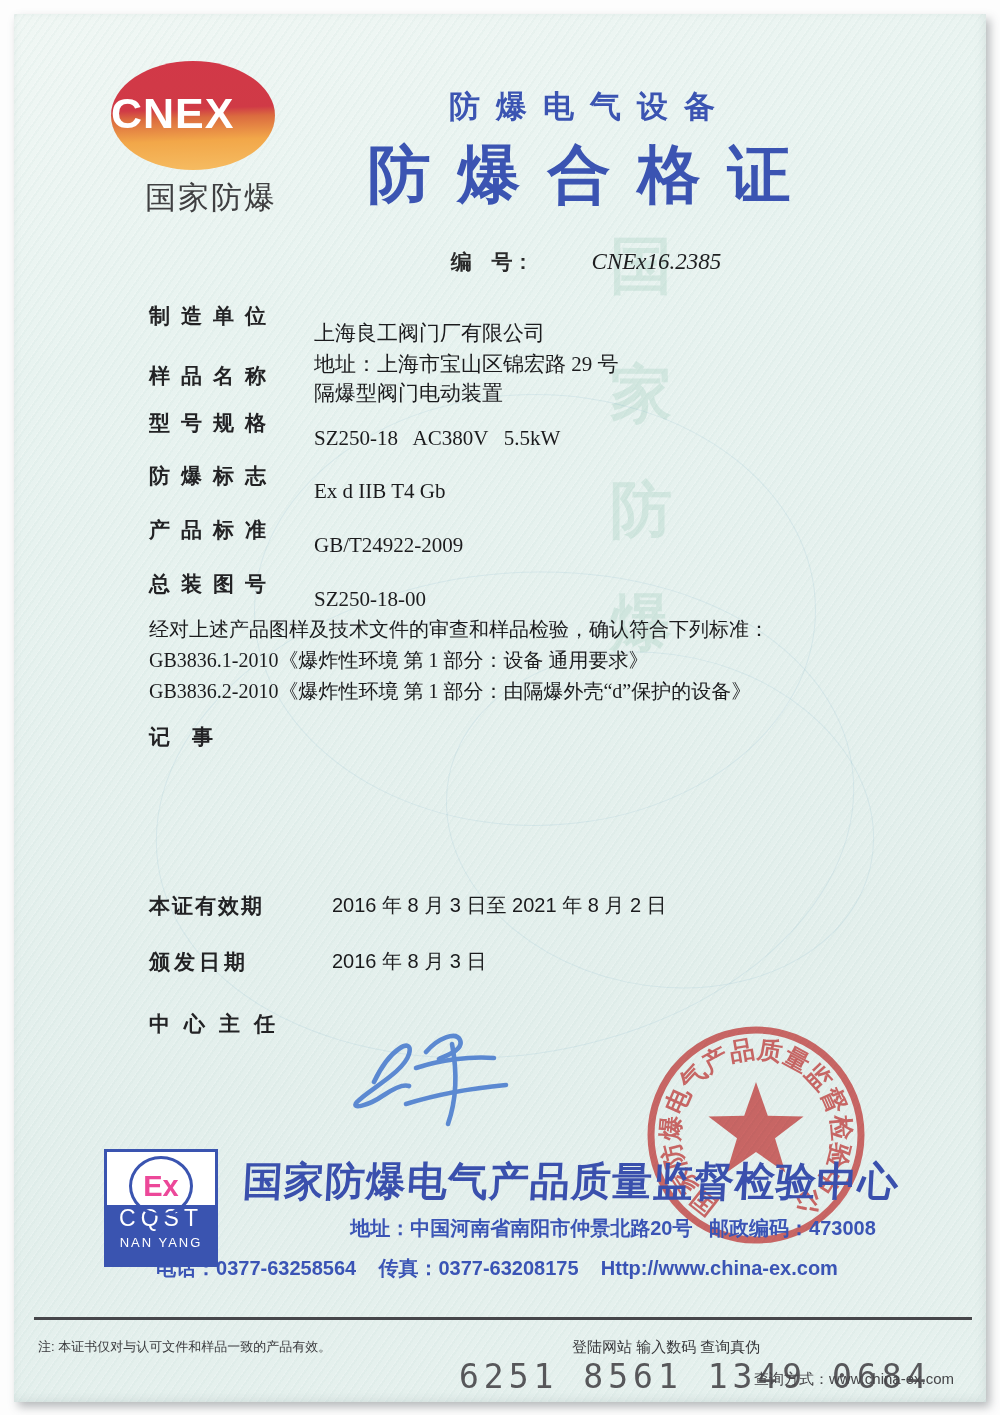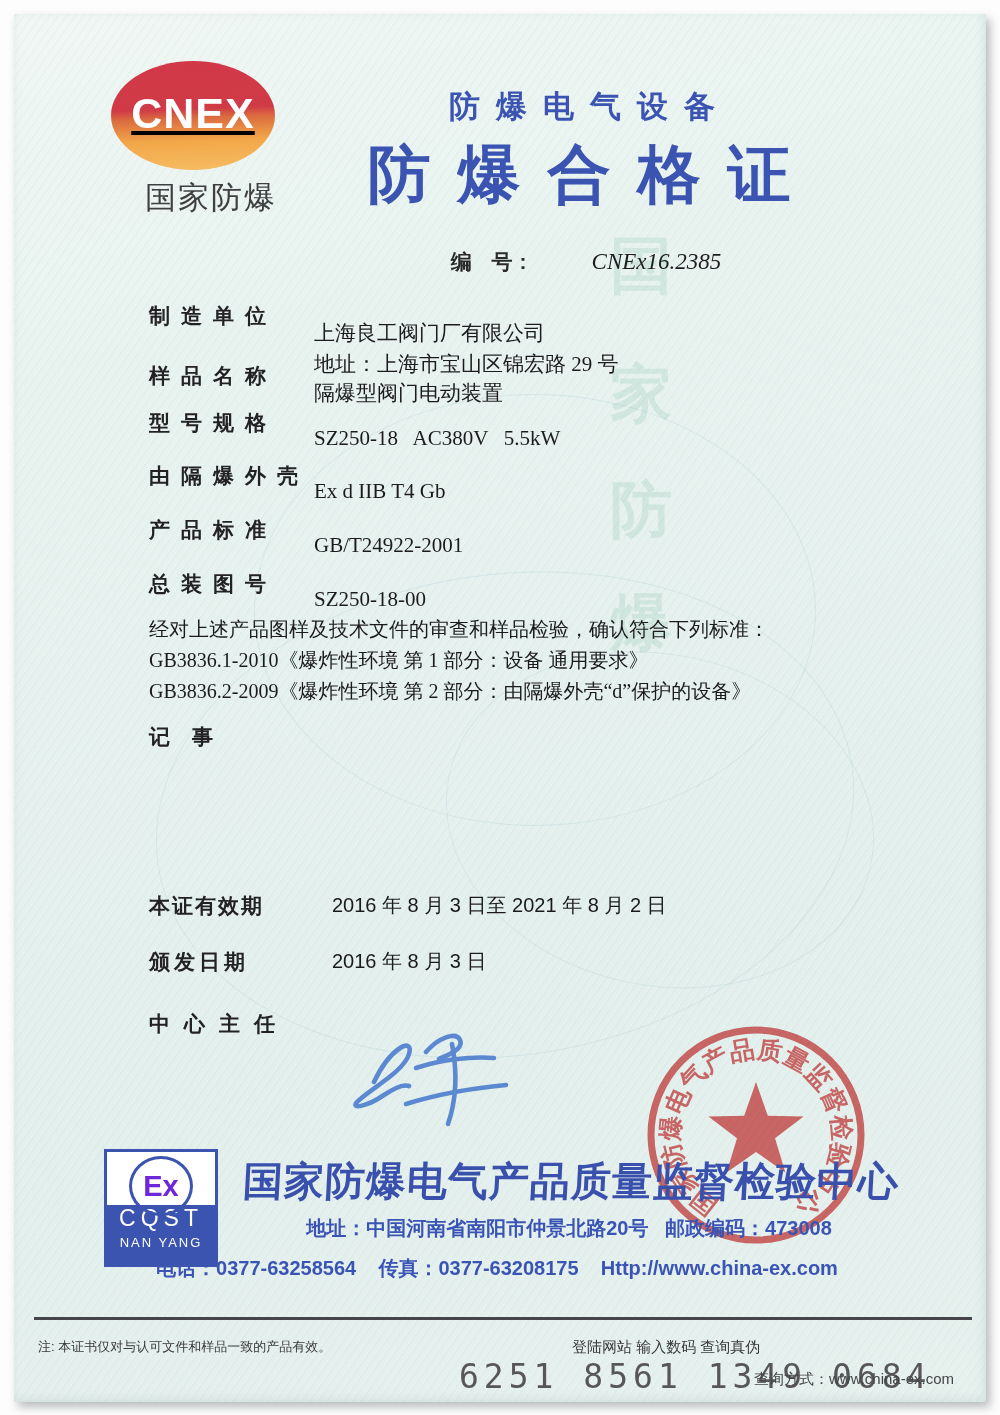--- a/index.html
+++ b/index.html
@@ -18,21 +18,21 @@
   .wm{left:585px;top:175px;writing-mode:vertical-rl;font-size:62px;font-weight:bold;
       letter-spacing:118px;color:rgba(148,198,176,.26);font-family:"Liberation Serif",serif;}
   .gui{border:1px solid rgba(115,170,195,.14);border-radius:50%;}
   .g1{left:240px;top:380px;width:560px;height:430px;}
   .g2{left:140px;top:560px;width:700px;height:480px;transform:rotate(-8deg);}
   .g3{left:430px;top:640px;width:430px;height:330px;transform:rotate(12deg);}
 
   
   .cnex-oval{left:97px;top:47px;width:164px;height:109px;border-radius:50%;
     background:linear-gradient(178deg,#d23848 0%,#d03a46 44%,#db6b3f 52%,#f2a749 72%,#f6bd63 100%);
-    display:flex;align-items:center;justify-content:center;text-decoration:underline;}
+    display:flex;align-items:center;justify-content:flex-start;}
   .cnex-text{color:#ffffff;font-size:43px;font-weight:bold;letter-spacing:1px;margin-top:-4px;
     font-family:"Liberation Sans",sans-serif;}
   .cnex-caption{left:112px;top:163px;width:170px;text-align:center;font-size:31px;color:#3f3f41;
     letter-spacing:2px;font-family:"Liberation Sans",sans-serif;}
 
   
   .head-box{left:292px;top:0;width:560px;text-align:center;color:#3b54b2;}
   .subtitle{position:absolute;top:72px;width:100%;font-size:31px;font-weight:bold;letter-spacing:16px;padding-left:8px;box-sizing:border-box;}
   .title{position:absolute;top:118px;width:100%;font-size:63px;font-weight:bold;letter-spacing:27px;padding-left:13px;box-sizing:border-box;}
   .certrow{position:absolute;top:234px;width:100%;display:flex;justify-content:center;gap:58px;align-items:baseline;}
@@ -52,30 +52,30 @@
 
   
   .sig{left:330px;top:1010px;}
   .stamp{left:627px;top:1006px;opacity:.84;mix-blend-mode:multiply;z-index:1;}
   .stamp text{fill:#d9504f;font-size:25px;font-weight:bold;font-family:"Liberation Serif",serif;}
 
   
   .orgname{left:207px;top:1140px;width:700px;text-align:center;font-size:40px;font-weight:bold;
     color:#3a50ad;font-family:"Liberation Serif",serif;transform:skewX(-3deg);letter-spacing:1px;z-index:2;}
   .orgaddr{left:205px;top:1201px;width:700px;text-align:center;font-size:20px;font-weight:bold;
-    color:#3a54b5;z-index:2;white-space:pre;}
+    color:#3a54b5;z-index:2;white-space:pre;padding-left:44px;}
   .orgtel{left:68px;top:1241px;width:830px;text-align:center;font-size:20px;font-weight:bold;
     color:#3a54b5;z-index:2;white-space:pre;}
 
   
   .exbox{left:90px;top:1135px;width:108px;height:112px;border:3px solid #3a54b0;background:#ffffff;z-index:2;}
   .extop{position:relative;height:53px;background:#ffffff;}
   .excircle{position:absolute;left:22px;top:4px;width:58px;height:54px;border:3px solid #3a54b0;
     border-radius:50%;display:flex;align-items:center;justify-content:center;
-    font-size:29px;font-weight:bold;color:#6d28d9;}
+    font-size:29px;font-weight:bold;color:#ec4899;}
   .exbottom{height:59px;background:#3a54b0;color:#fff;text-align:center;}
   .exbottom .l1{font-size:23px;letter-spacing:5px;}
   .exbottom .l2{font-size:13px;letter-spacing:2px;padding-top:3px;}
 
   
   .divider{left:20px;top:1303px;width:938px;height:3px;background:#46464a;}
   .note{left:24px;top:1324px;font-size:13px;color:#39393c;font-weight:400;text-align:center;}
   .hint{left:558px;top:1324px;font-size:15px;color:#39393c;font-weight:500;}
   .code{left:445px;top:1343px;font-size:33px;letter-spacing:5px;color:#57575a;
     font-family:"DejaVu Sans Mono",monospace;}
@@ -109,33 +109,33 @@
     <div class="abs flabel" style="top:288px">制造单位</div>
     <div class="abs fvalue" style="top:287px">上海良工阀门厂有限公司</div>
     <div class="abs fvalue" style="top:318px">地址：上海市宝山区锦宏路 29 号</div>
 
     <div class="abs flabel" style="top:348px">样品名称</div>
     <div class="abs fvalue" style="top:347px">隔爆型阀门电动装置</div>
 
     <div class="abs flabel" style="top:395px">型号规格</div>
     <div class="abs fvalue" style="top:394px">SZ250-18   AC380V   5.5kW</div>
 
-    <div class="abs flabel" style="top:448px">由隔爆外壳</div>
+    <div class="abs flabel" style="top:448px">防爆标志</div>
     <div class="abs fvalue" style="top:447px">Ex d IIB T4 Gb</div>
 
     <div class="abs flabel" style="top:502px">产品标准</div>
-    <div class="abs fvalue" style="top:501px">GB/T24922-2001</div>
+    <div class="abs fvalue" style="top:501px">GB/T24922-2009</div>
 
     <div class="abs flabel" style="top:556px">总装图号</div>
     <div class="abs fvalue" style="top:555px">SZ250-18-00</div>
 
     <div class="abs stmt">
       <div>经对上述产品图样及技术文件的审查和样品检验，确认符合下列标准：</div>
       <div>GB3836.1-2010《爆炸性环境 第 1 部分：设备 通用要求》</div>
-      <div>GB3836.2-2009《爆炸性环境 第 2 部分：由隔爆外壳“d”保护的设备》</div>
+      <div>GB3836.2-2010《爆炸性环境 第 1 部分：由隔爆外壳“d”保护的设备》</div>
     </div>
 
     <div class="abs flabel" style="top:709px;letter-spacing:22px">记事</div>
 
     <div class="abs flabel" style="top:878px;letter-spacing:2px">本证有效期</div>
     <div class="abs fvalue-sans" style="left:318px;top:878px">2016 年 8 月 3 日至 2021 年 8 月 2 日</div>
 
     <div class="abs flabel" style="top:934px;letter-spacing:4px">颁发日期</div>
     <div class="abs fvalue-sans" style="left:318px;top:934px">2016 年 8 月 3 日</div>
 

